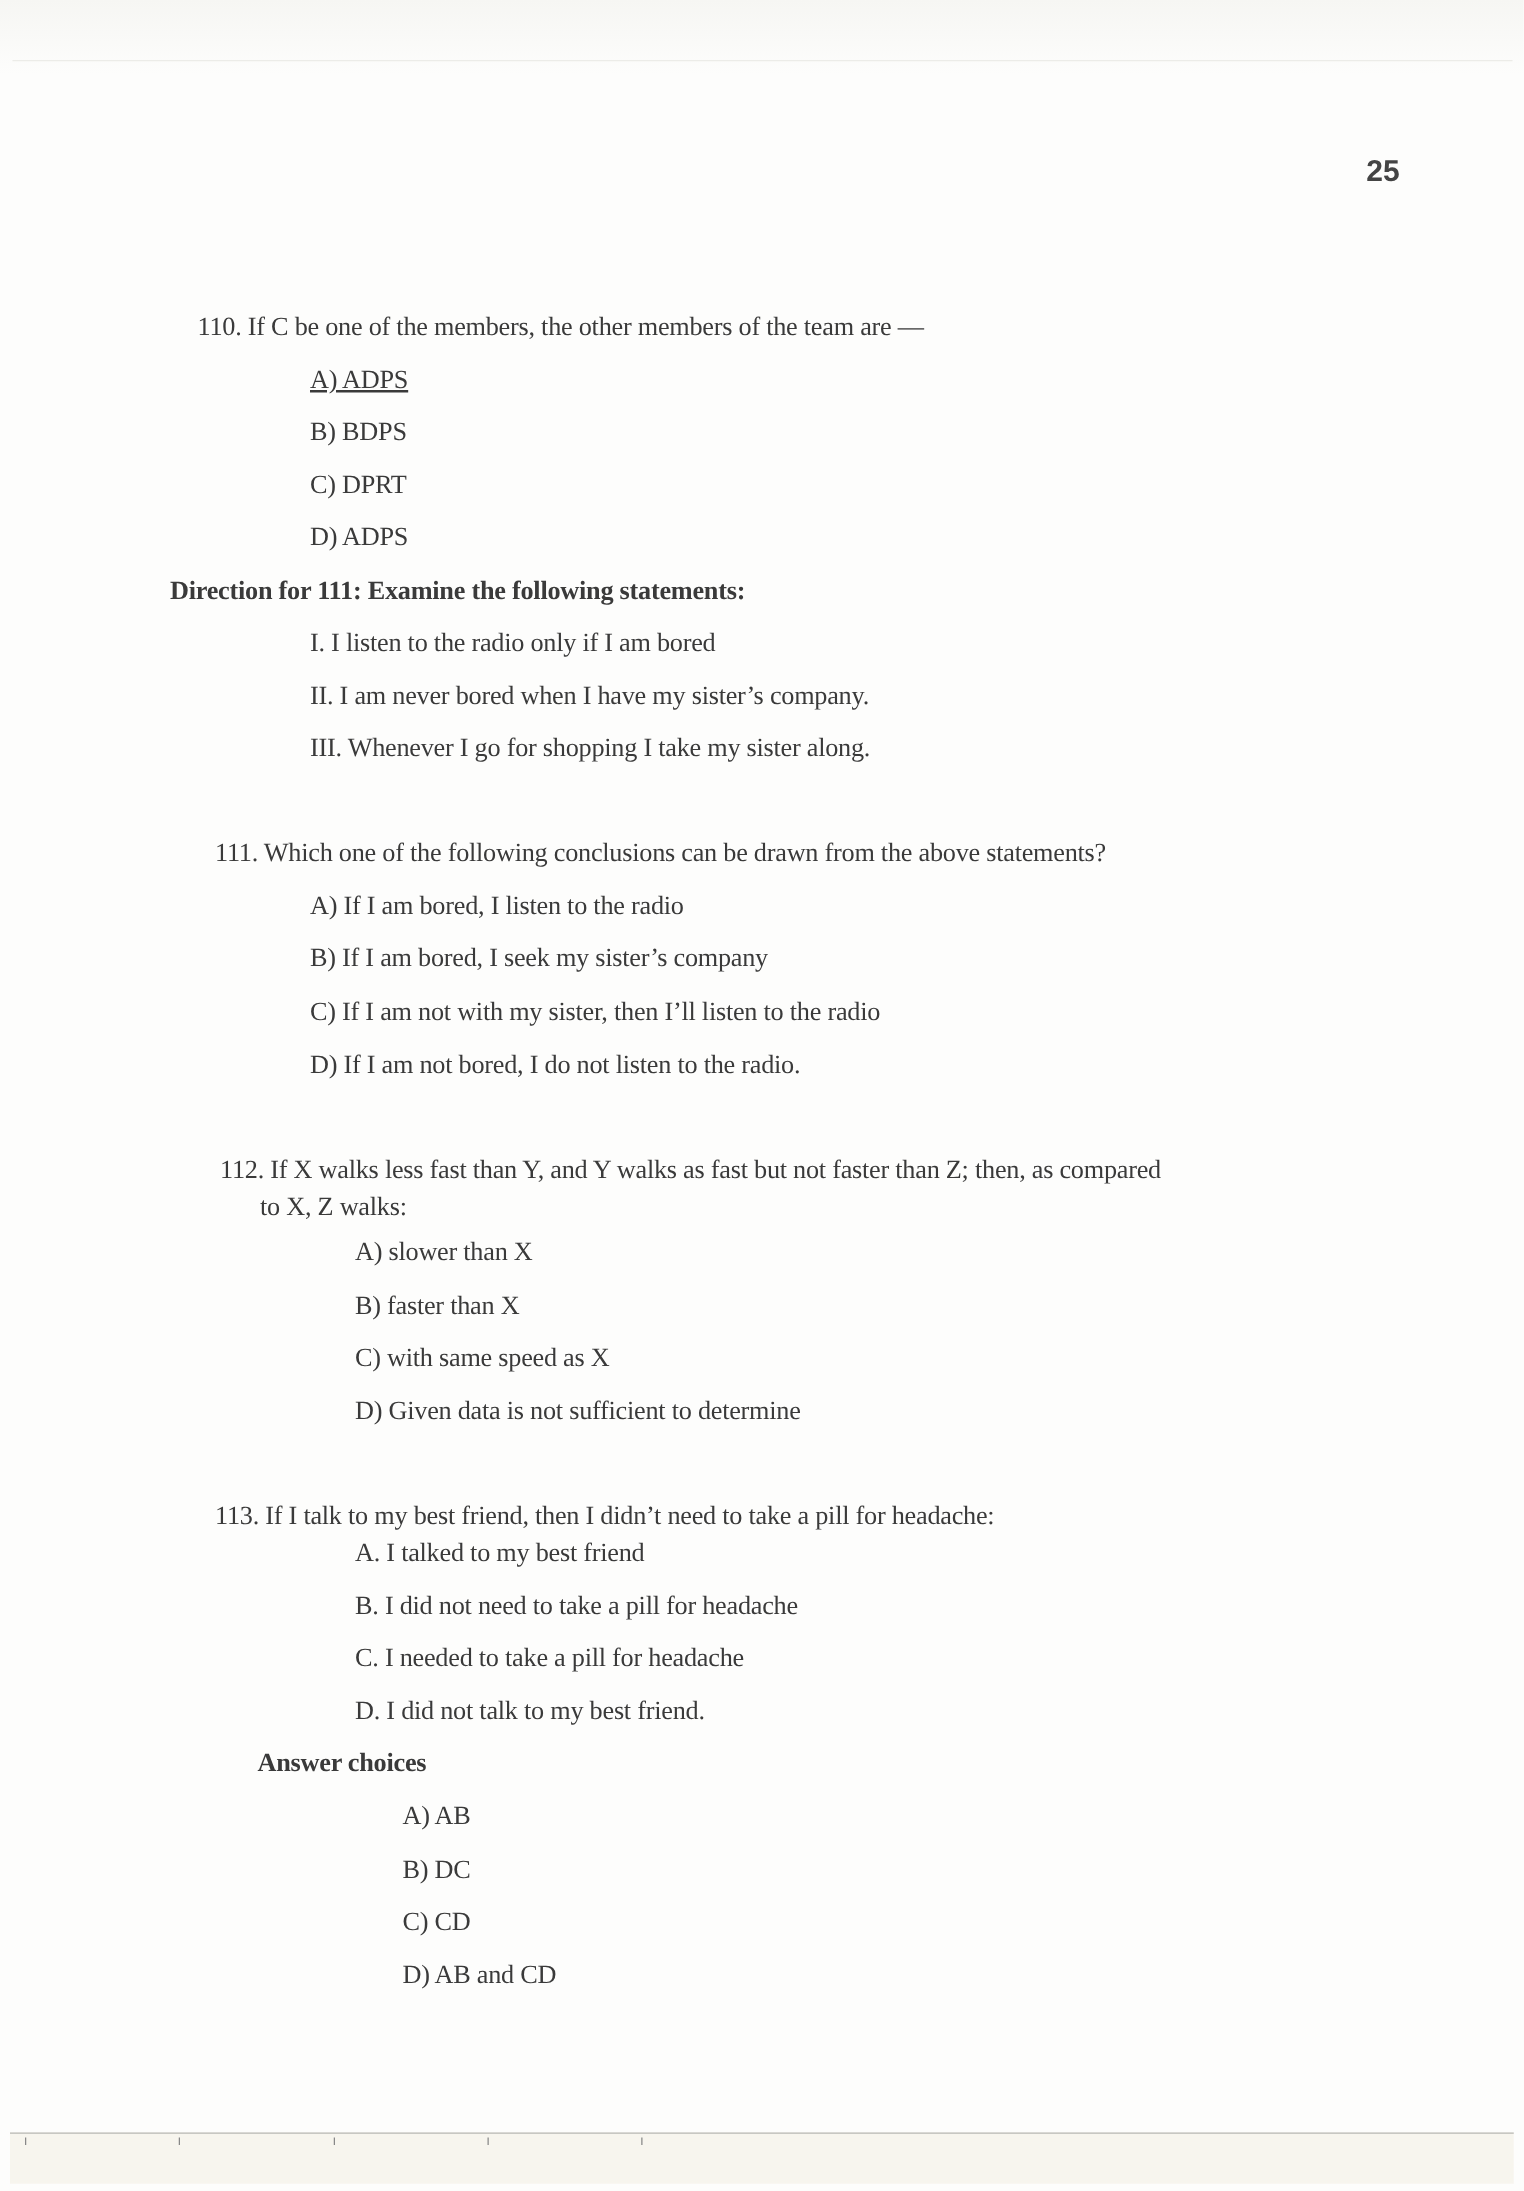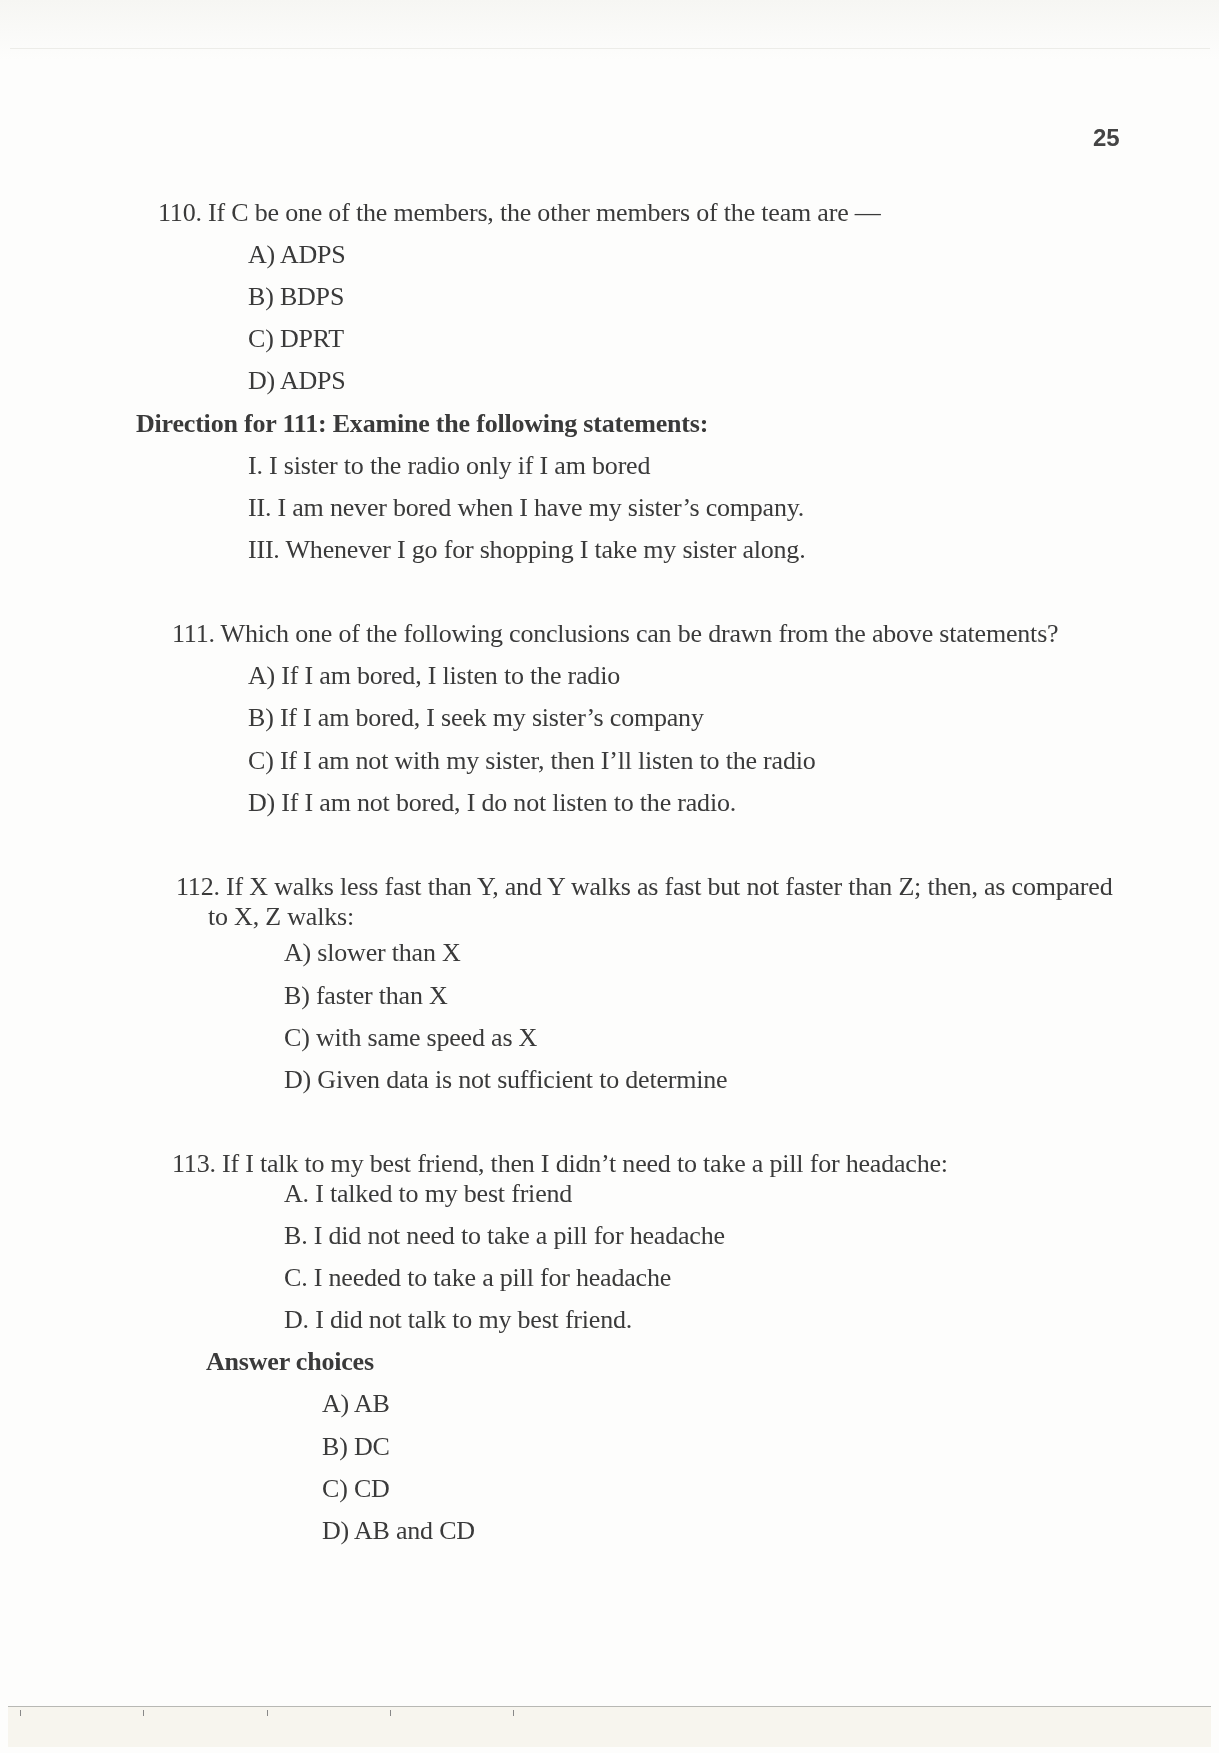--- a/index.html
+++ b/index.html
@@ -30,24 +30,25 @@
     .page-number {
       position: absolute;
       left: 1093px; top: 124px;
       font-family: "Liberation Sans", "DejaVu Sans", sans-serif;
       font-weight: bold;
       font-size: 24px;
       color: #444;
     }
     .line {
       position: absolute;
-      font-size: 26px;
+      font-size: 21px;
       white-space: nowrap;
       line-height: 26px;
       letter-spacing: -0.2px;
+      margin-top: 48px;
     }
     .bold {
       font-weight: bold;
     }
     .footer-band {
       position: absolute;
       left: 8px; top: 1706px;
       width: 1203px; height: 40px;
       background: #f7f5ee;
       border-top: 1px solid #b8b8b4;
@@ -62,29 +63,29 @@
 </head>
 <body>
 
 <div class="scan-top"></div>
 <div class="scan-top-line"></div>
 
 <div class="page-number">25</div>
 
 <div>
   <div class="line" style="left:158px; top:200px;">110. If C be one of the members, the other members of the team are —</div>
-  <div class="line" style="left:248px; top:242px;">A)  ADPS</div>
+  <div class="line" style="left:248px; top:242px;text-decoration:underline;">A)  ADPS</div>
   <div class="line" style="left:248px; top:284px;">B)  BDPS</div>
   <div class="line" style="left:248px; top:326px;">C)  DPRT</div>
   <div class="line" style="left:248px; top:368px;">D)  ADPS</div>
 </div>
 
 <div>
   <div class="line bold" style="left:136px; top:411px;">Direction for 111: Examine the following statements:</div>
-  <div class="line" style="left:248px; top:453px;">I. I sister to the radio only if I am bored</div>
+  <div class="line" style="left:248px; top:453px;">I. I listen to the radio only if I am bored</div>
   <div class="line" style="left:248px; top:495px;">II. I am never bored when I have my sister’s company.</div>
   <div class="line" style="left:248px; top:537px;text-align:center;">III. Whenever I go for shopping I take my sister along.</div>
 </div>
 
 <div>
   <div class="line" style="left:172px; top:621px;">111. Which one of the following conclusions can be drawn from the above statements?</div>
   <div class="line" style="left:248px; top:663px;">A)  If I am bored, I listen to the radio</div>
   <div class="line" style="left:248px; top:705px;">B)  If I am bored, I seek my sister’s company</div>
   <div class="line" style="left:248px; top:748px;">C)  If I am not with my sister, then I’ll listen to the radio</div>
   <div class="line" style="left:248px; top:790px;">D)  If I am not bored, I do not listen to the radio.</div>

